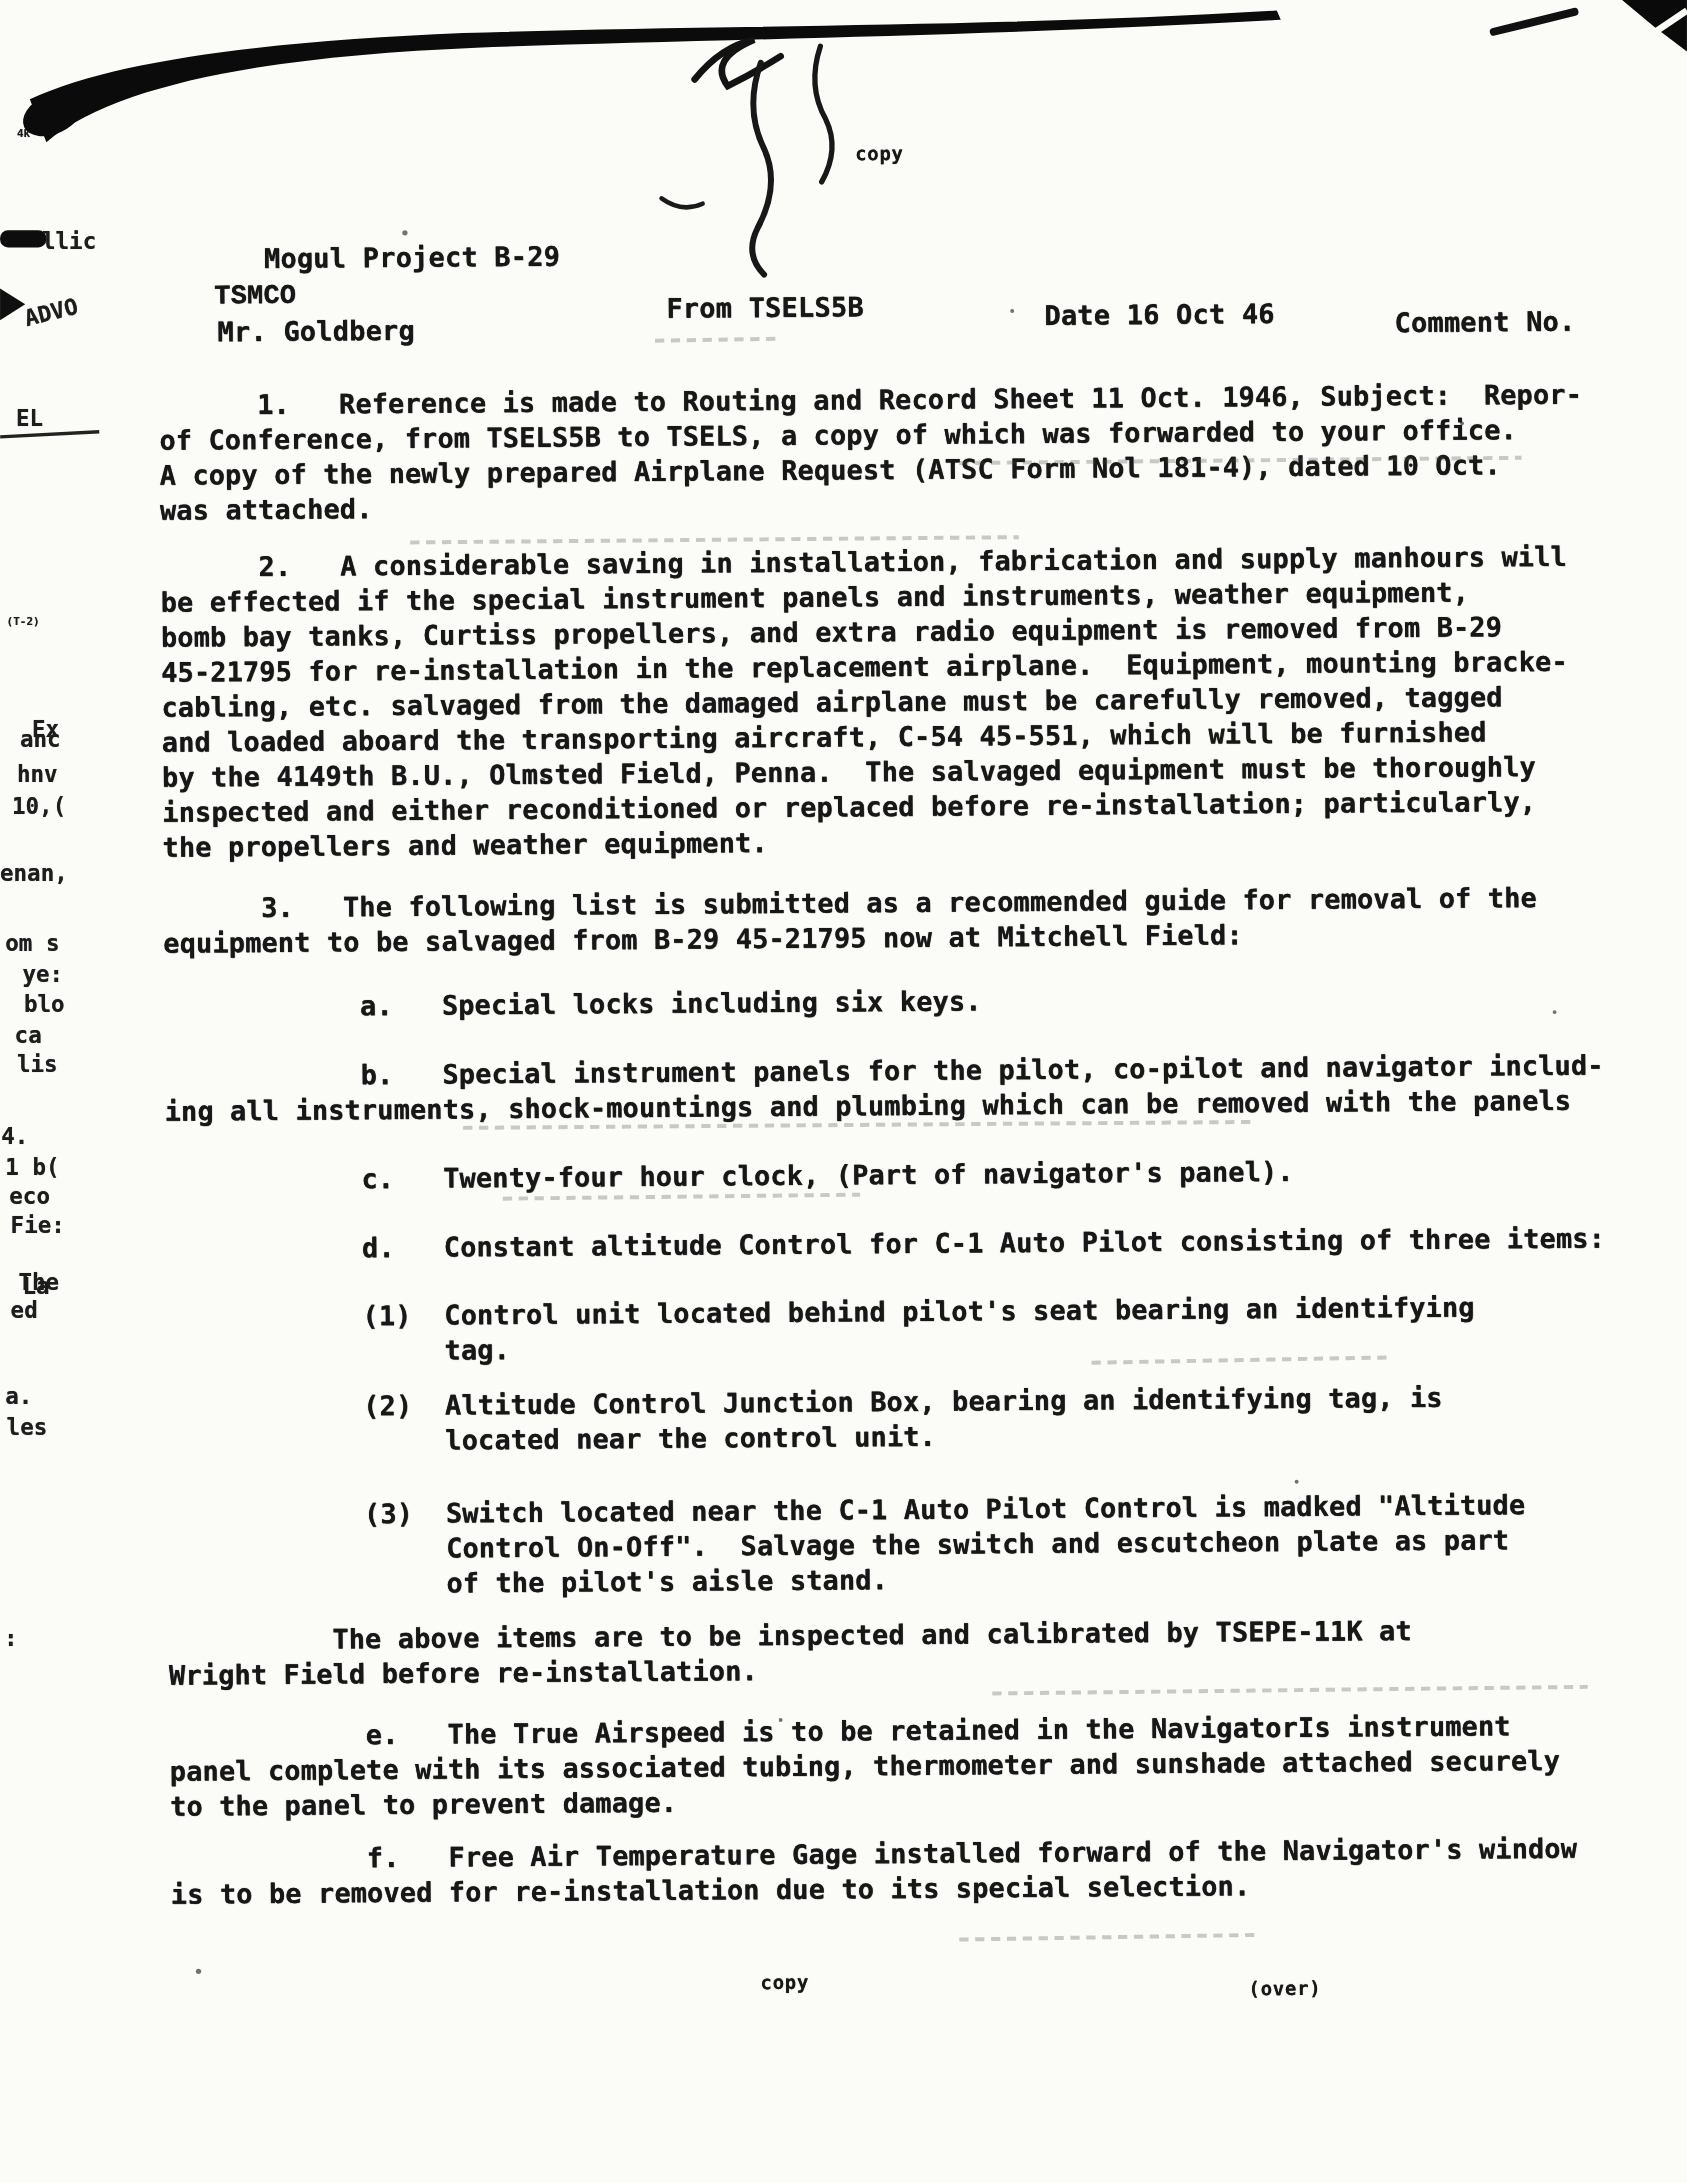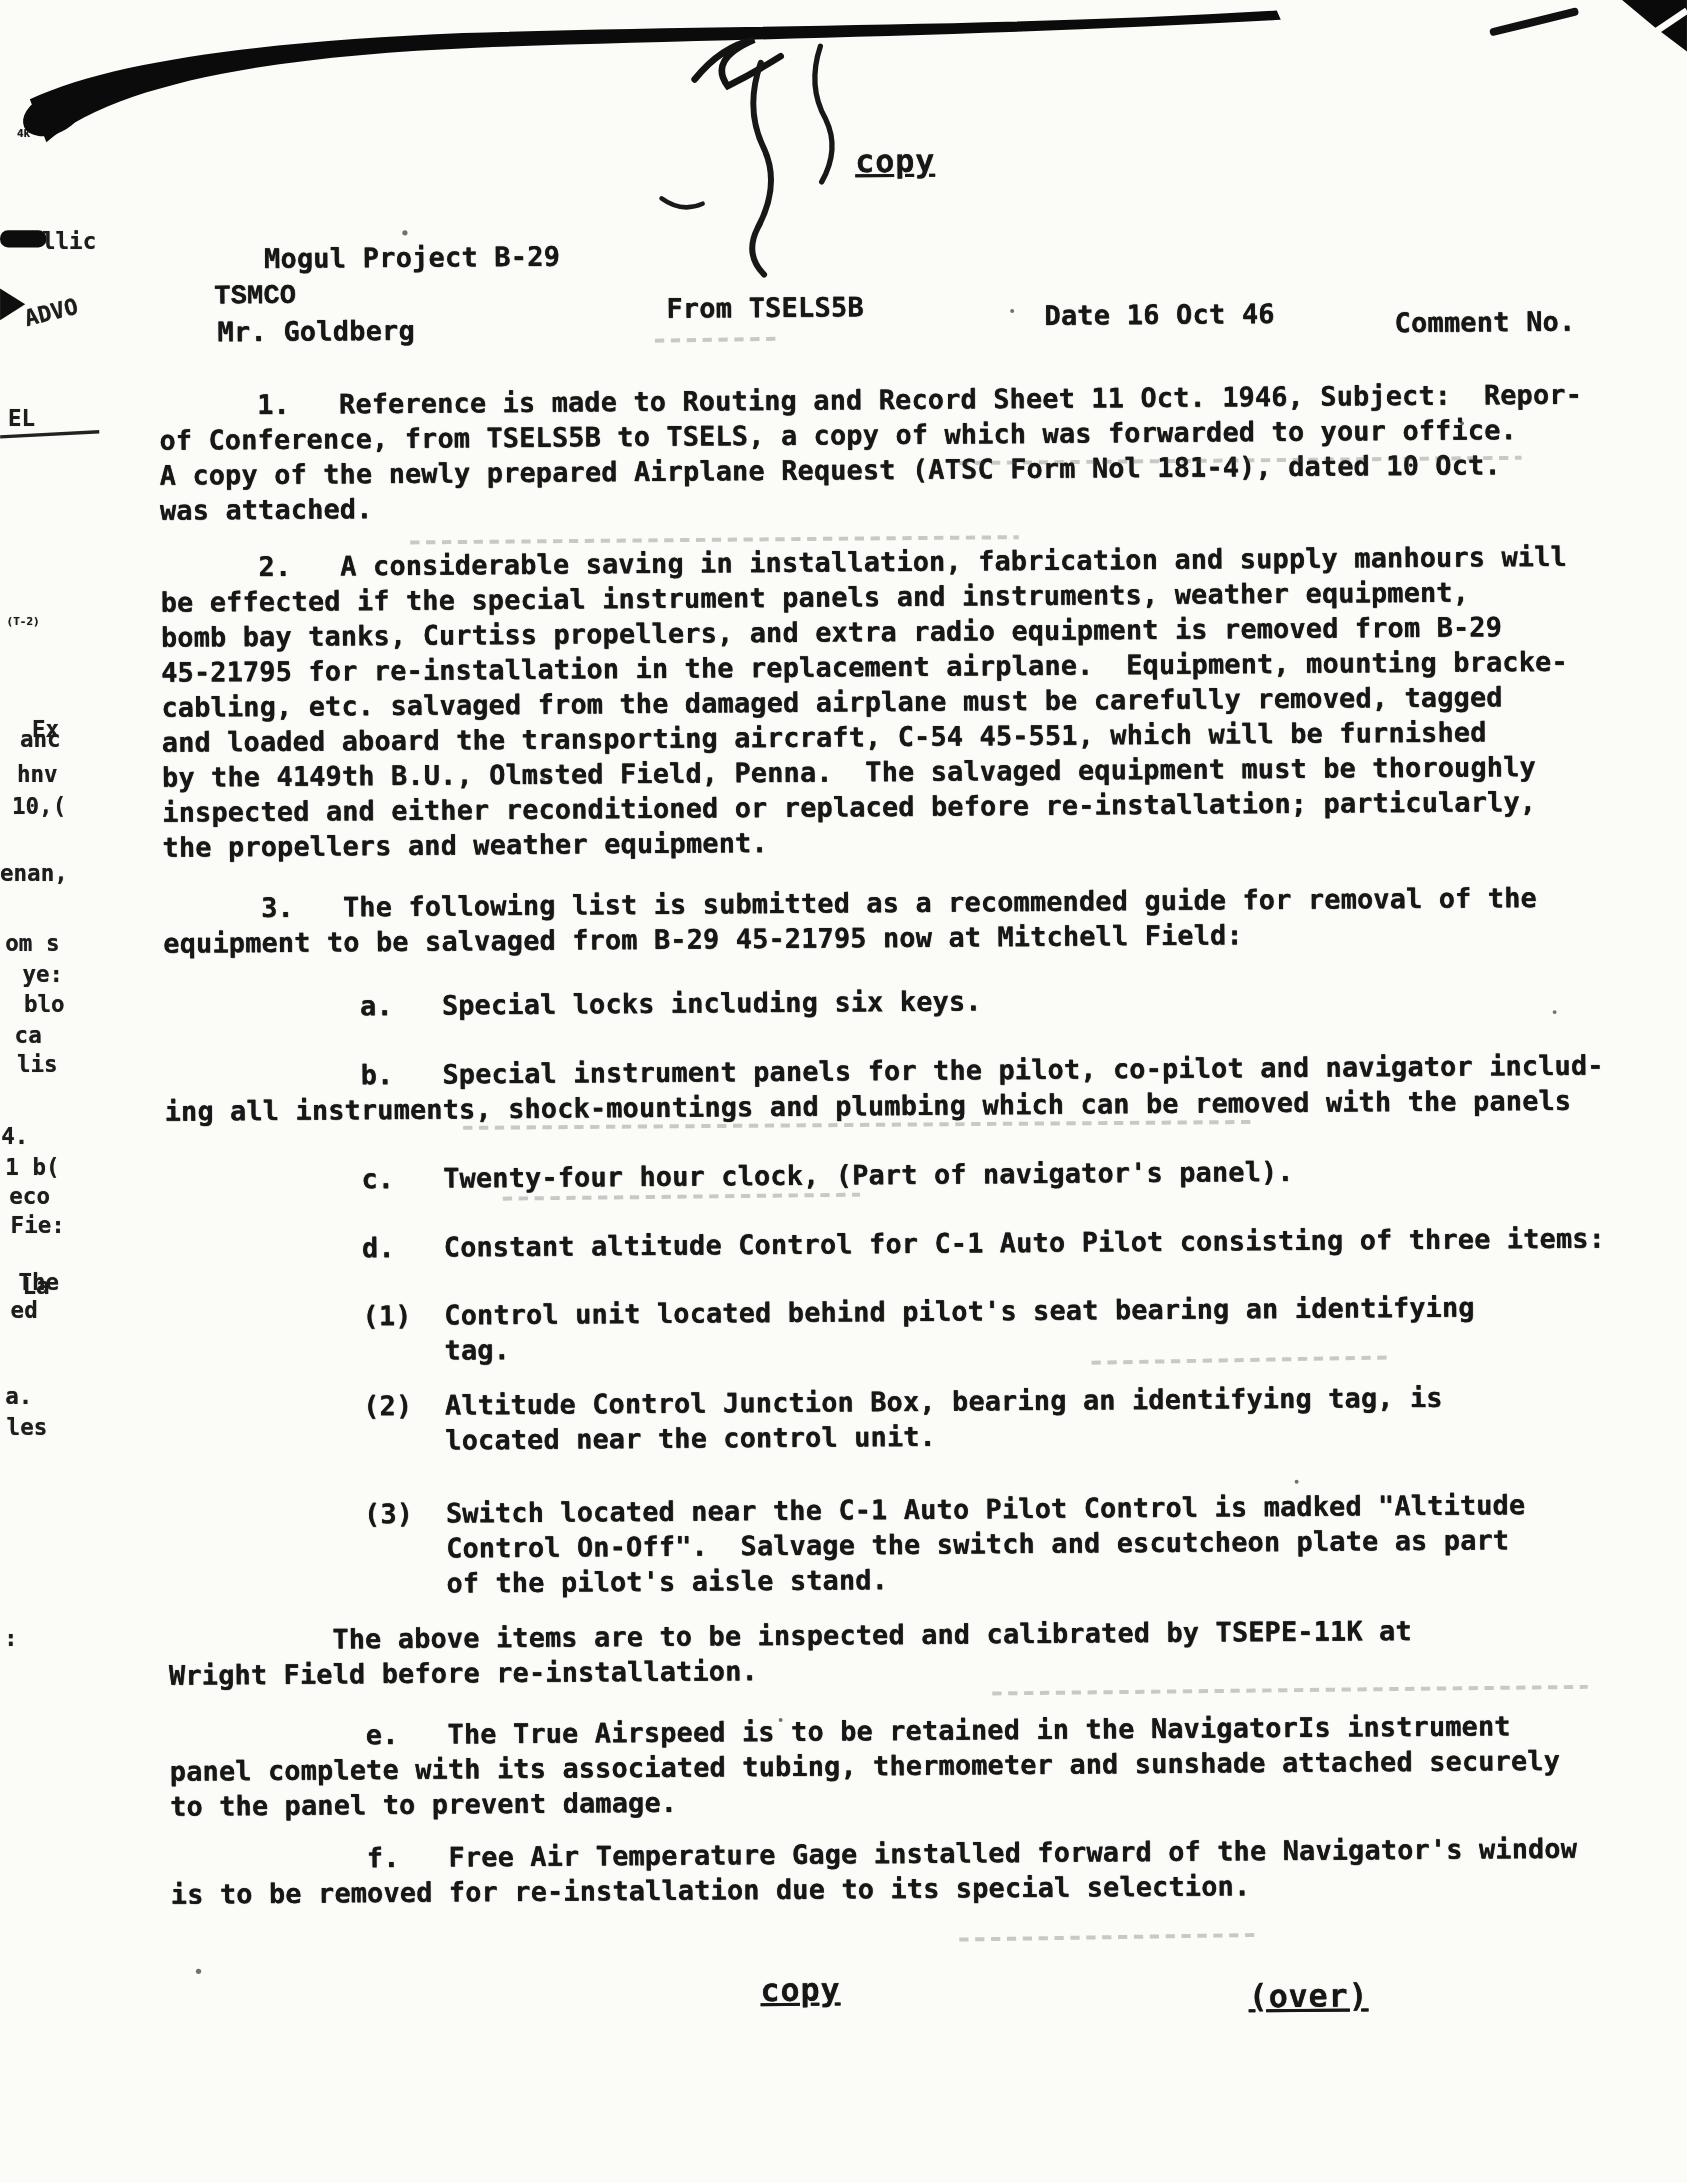--- a/index.html
+++ b/index.html
@@ -22,22 +22,22 @@
     position:absolute; left:159px;
     white-space:pre;
     font-size:27px; line-height:35px; letter-spacing:0.1px;
     text-shadow:0 0 0.8px rgba(10,10,10,.75), 0.4px 0.4px 0 rgba(25,25,25,.35);
   }
   .hfield {
     position:absolute; white-space:pre;
     font-size:27px; letter-spacing:0.2px;
     text-shadow:0 0 0.8px rgba(10,10,10,.8), 0.4px 0.4px 0 rgba(25,25,25,.4);
   }
-  .copy-label { position:absolute; font-size:32px; letter-spacing:0.7px;
-    text-shadow:0 0 0.8px rgba(10,10,10,.8);text-decoration:underline; }
+  .copy-label { position:absolute; font-size:19px; letter-spacing:0.7px;
+    text-shadow:0 0 0.8px rgba(10,10,10,.8); }
   .margin-frags { position:absolute; inset:0; z-index:4; }
   .frag {
     position:absolute; white-space:pre;
     font-size:22.5px; font-weight:700; color:#1d1d1d;
     text-shadow:0 0 0.7px rgba(0,0,0,.65);
   }
   .frag.small { font-size:11px; }
   .frag.tilt { transform:rotate(-14deg); }
 </style>
 </head>
@@ -132,21 +132,21 @@
 is to be removed for re-installation due to its special selection.</div>
 
     <div class="copy-label" style="left:748px; top:1975px;">copy</div>
     <div class="copy-label" style="left:1236px; top:1985px;">(over)</div>
   </div>
 
   <div class="margin-frags">
     <span class="frag small" style="left:17px; top:127px;">4k</span>
     <span class="frag" style="left:42px; top:228px;">llic</span>
     <span class="frag tilt" style="left:24px; top:299px;">ADVO</span>
-    <span class="frag" style="left:8px; top:405px;">EL</span>
+    <span class="frag" style="left:16px; top:405px;">EL</span>
     <span class="frag small" style="left:6.6px; top:615px;">(T-2)</span>
     <span class="frag" style="left:32px; top:692px;margin-top:24px;">Ex</span>
     <span class="frag" style="left:20px; top:726px;">anc</span>
     <span class="frag" style="left:17px; top:761px;">hnv</span>
     <span class="frag" style="left:12px; top:793px;">10,(</span>
     <span class="frag" style="left:0px;  top:860px;">enan,</span>
     <span class="frag" style="left:5.3px;  top:930px;">om s</span>
     <span class="frag" style="left:22.5px; top:961px;">ye:</span>
     <span class="frag" style="left:24px; top:991px;">blo</span>
     <span class="frag" style="left:14.6px; top:1022px;">ca</span>

